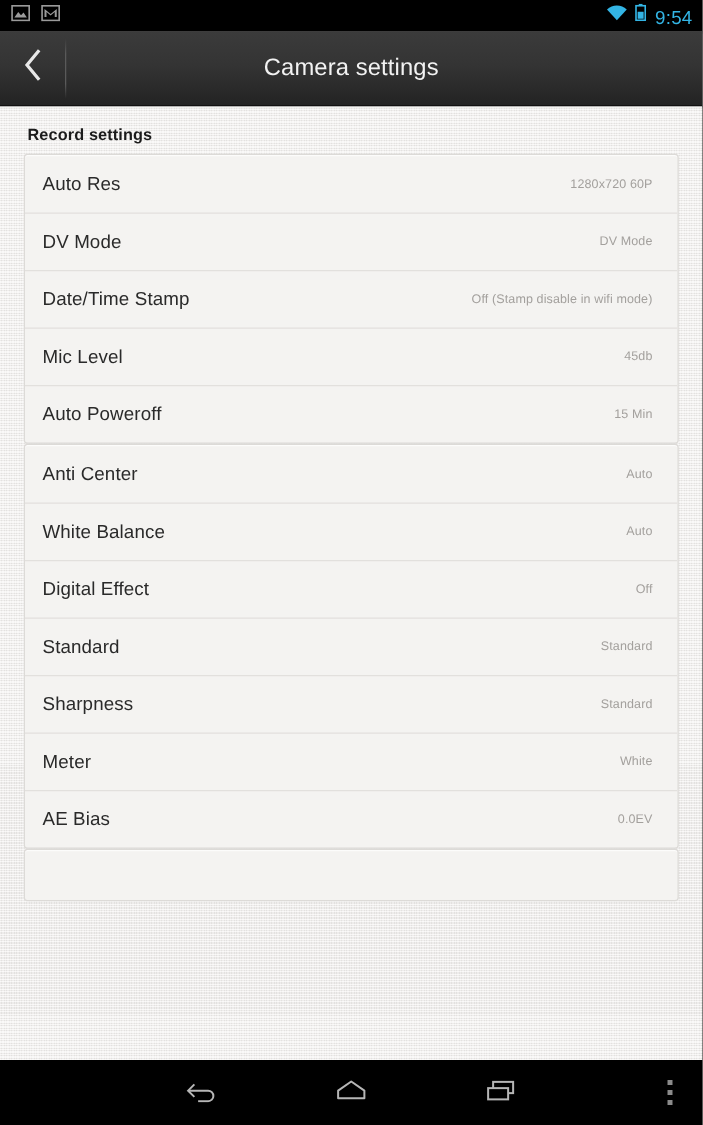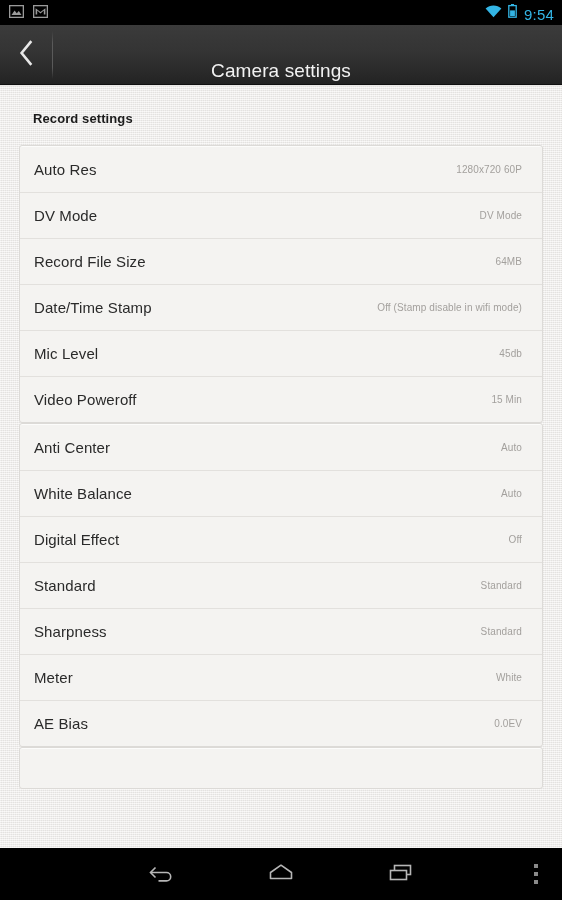--- a/index.html
+++ b/index.html
@@ -77,21 +77,21 @@
     justify-content: center;
   }
   .ab-divider {
     position: absolute;
     left: 52px; top: 6px;
     width: 1px; height: 48px;
     background: linear-gradient(to bottom, rgba(90,90,90,0) 0%, #5a5a5a 25%, #5a5a5a 75%, rgba(90,90,90,0) 100%);
   }
   .ab-title {
     position: absolute;
-    left: 0; top: 16px;
+    left: 0; top: 0;
     width: 562px; height: 59px;
     display: flex;
     align-items: center;
     justify-content: center;
     color: #f2f2f2;
     font-size: 19px;
     letter-spacing: 0.1px;
   }
 
   
@@ -100,21 +100,21 @@
     top: 86px; left: 0;
     width: 562px;
     height: 762px;
     overflow: hidden;
     background-color: #eceae8;
     background-image:
       repeating-linear-gradient(0deg, rgba(255,255,255,0.55) 0px, rgba(255,255,255,0.55) 1px, rgba(0,0,0,0.02) 1px, rgba(0,0,0,0.02) 2px),
       repeating-linear-gradient(90deg, rgba(255,255,255,0.35) 0px, rgba(255,255,255,0.35) 1px, rgba(0,0,0,0.02) 1px, rgba(0,0,0,0.02) 2px);
   }
   .section-header {
-    margin: 11px;
+    margin: 0;
     padding: 14px 0 8px 22px;
     font-size: 13px;
     font-weight: bold;
     color: #1b1b1b;
     letter-spacing: 0.1px;
   }
   .card {
     margin: 0 19px;
     background: #f4f3f1;
     border: 1px solid #dcdad7;
@@ -242,33 +242,29 @@
       <div class="card">
         <div class="row">
           <span class="row-label">Auto Res</span>
           <span class="row-value">1280x720 60P</span>
         </div>
         <div class="row">
           <span class="row-label">DV Mode</span>
           <span class="row-value">DV Mode</span>
         </div>
         <div class="row">
-          <span class="row-label">Record File Size</span>
-          <span class="row-value">64MB</span>
-        </div>
-        <div class="row">
           <span class="row-label">Date/Time Stamp</span>
           <span class="row-value">Off (Stamp disable in wifi mode)</span>
         </div>
         <div class="row">
           <span class="row-label">Mic Level</span>
           <span class="row-value">45db</span>
         </div>
         <div class="row">
-          <span class="row-label">Video Poweroff</span>
+          <span class="row-label">Auto Poweroff</span>
           <span class="row-value">15 Min</span>
         </div>
       </div>
     </div>
 
     <div>
       <div class="card">
         <div class="row">
           <span class="row-label">Anti Center</span>
           <span class="row-value">Auto</span>

